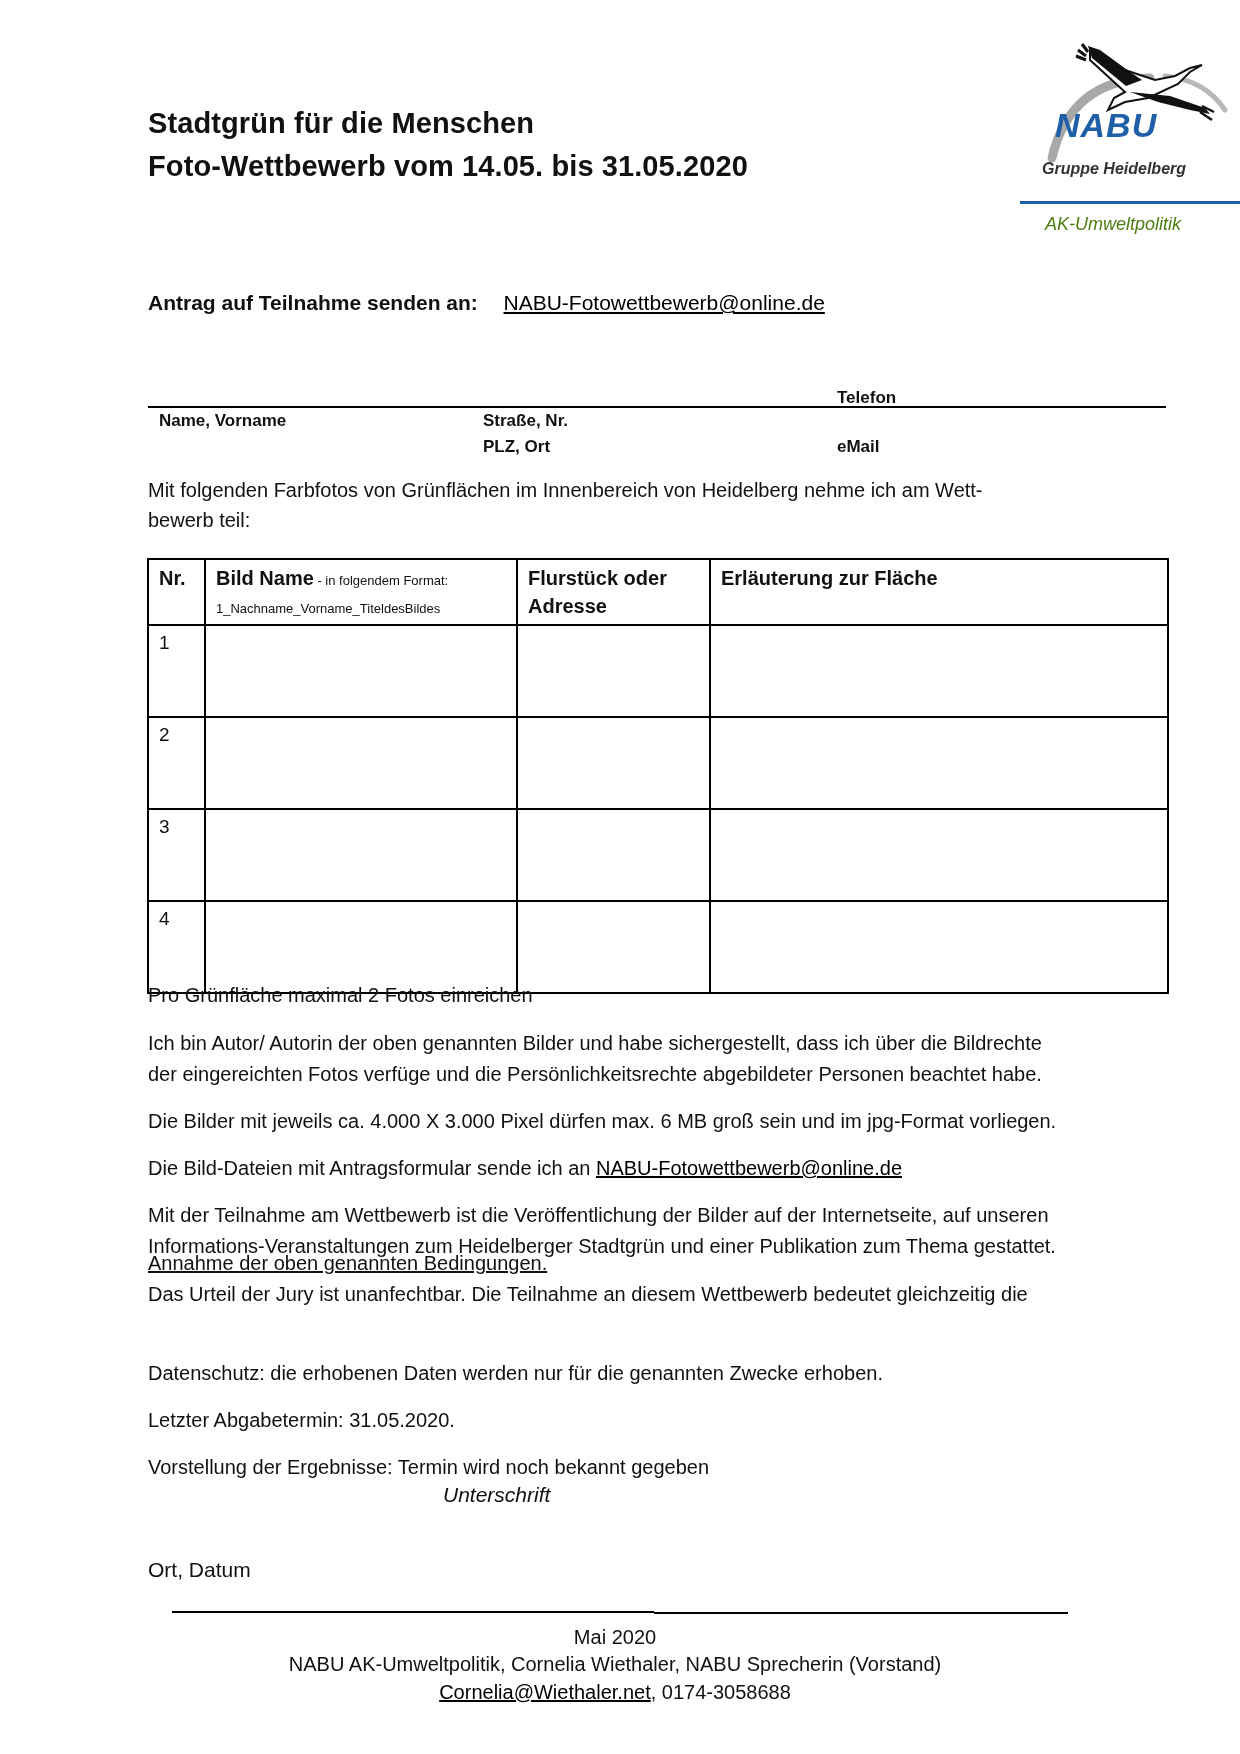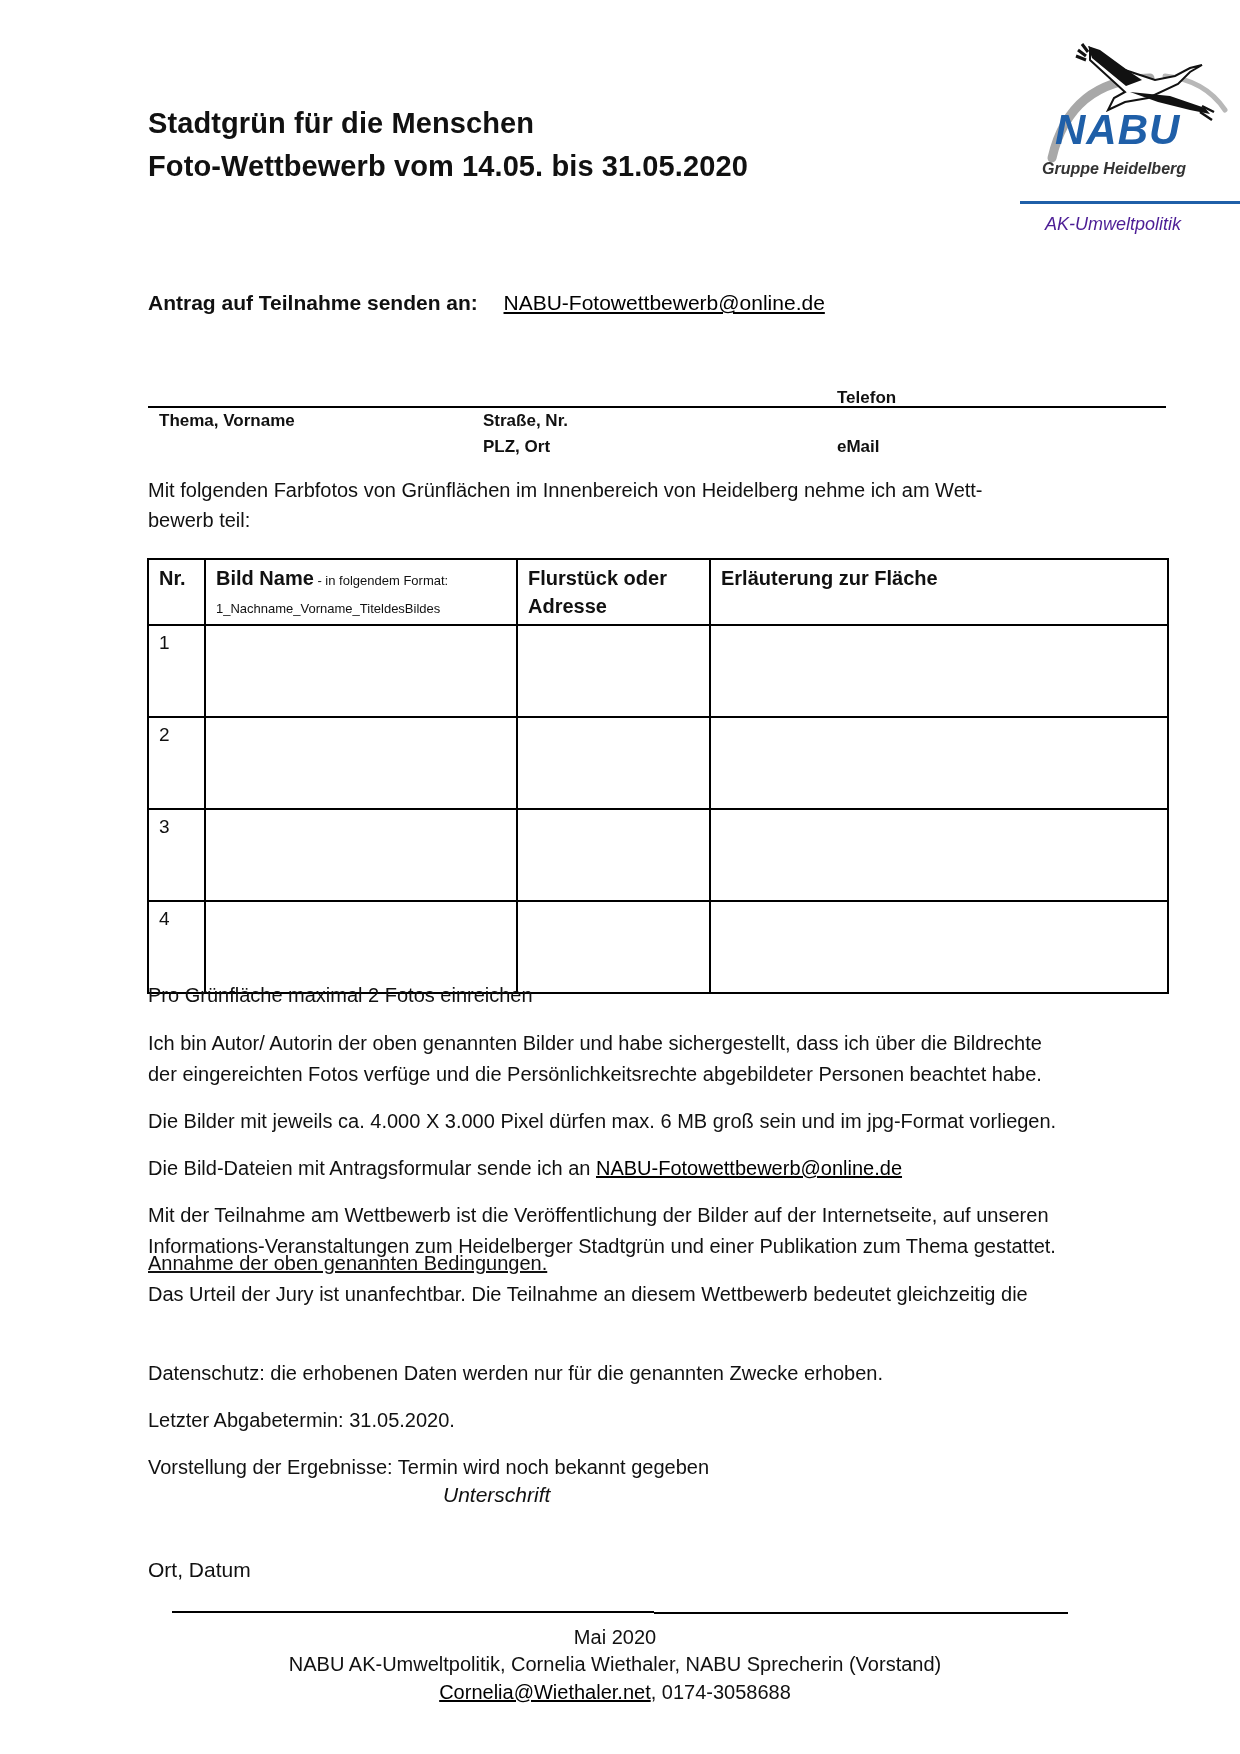--- a/index.html
+++ b/index.html
@@ -5,21 +5,21 @@
   html, body { margin: 0; padding: 0; background: #ffffff; }
   body { width: 1240px; height: 1754px; position: relative; overflow: hidden;
          font-family: "Liberation Sans", "DejaVu Sans", sans-serif; color: #111; }
   .abs { position: absolute; }
   .title { left: 148px; font-weight: bold; font-size: 29px; letter-spacing: 0.1px; white-space: nowrap; }
   .t1 { top: 107px; }
   .t2 { top: 150px; }
 
   .logo { left: 1030px; top: 40px; width: 210px; height: 160px; }
   .logo-rule { left: 1020px; top: 201px; width: 220px; height: 3px; background: #1f5fa8; }
-  .ak { left: 1045px; top: 214px; font-style: italic; font-size: 18px; color: #4c1d95; white-space: nowrap; }
+  .ak { left: 1045px; top: 214px; font-style: italic; font-size: 18px; color: #4d7c0f; white-space: nowrap; }
 
   .send { left: 148px; top: 291px; font-size: 21px; white-space: nowrap; }
   .send b { font-weight: bold; }
   .link { color: #000000; text-decoration: underline; }
 
   .hrule { left: 148px; top: 406px; width: 1018px; height: 2px; background: #000; }
   .lbl { font-weight: bold; font-size: 17px; white-space: nowrap; }
 
   .p { left: 148px; font-size: 20px; white-space: nowrap; line-height: 30px; }
 
@@ -44,34 +44,34 @@
     <path d="M 22 118 Q 40 40 120 38" stroke="#a8a8a8" stroke-width="9" fill="none" stroke-linecap="round"></path>
     <path d="M 135 36 Q 175 40 195 70" stroke="#b8b8b8" stroke-width="5" fill="none" stroke-linecap="round"></path>
 
     <path d="M 60 8 L 95 30 L 125 40 L 145 36 L 160 28 L 172 25 L 160 32 L 148 44 L 118 58 L 95 62 L 78 70 L 84 58 L 95 52 L 60 20 Z" fill="#ffffff" stroke="#111" stroke-width="2"></path>
 
     <path d="M 58 6 L 70 10 L 100 32 L 112 40 L 96 46 L 62 18 Z" fill="#111"></path>
     <path d="M 100 52 L 140 56 L 175 68 L 180 74 L 160 70 L 128 62 Z" fill="#111"></path>
     <path d="M 52 4 L 58 12 M 48 10 L 56 16 M 46 16 L 56 20" stroke="#111" stroke-width="3"></path>
     <path d="M 172 66 L 184 72 M 170 72 L 182 80" stroke="#111" stroke-width="2.5"></path>
   </svg>
-  <div class="abs" style="left:25px; top:66px; font-family:'Liberation Sans',sans-serif; font-weight:bold; font-style:italic; font-size:42px; color:#1f5fa8; letter-spacing:1px;">NABU</div>
+  <div class="abs" style="left:25px; top:66px; font-family:'Liberation Sans',sans-serif; font-weight:bold; font-style:italic; font-size:34px; color:#1f5fa8; letter-spacing:1px;">NABU</div>
   <div class="abs" style="left:12px; top:120px; font-family:'Liberation Sans',sans-serif; font-weight:bold; font-style:italic; font-size:16px; color:#333; white-space:nowrap;text-align:right;">Gruppe Heidelberg</div>
 </div>
 <div class="abs logo-rule"></div>
 <div class="abs ak">AK-Umweltpolitik</div>
 
 <div class="abs send">
   <b>Antrag auf Teilnahme senden an:</b>
   <span style="display:inline-block;width:14px"></span>
   <a class="link">NABU-Fotowettbewerb@online.de</a>
 </div>
 
 <div class="abs hrule"></div>
-<div class="abs lbl" style="left:159px; top:411px;">Thema, Vorname</div>
+<div class="abs lbl" style="left:159px; top:411px;">Name, Vorname</div>
 <div class="abs lbl" style="left:483px; top:411px;">Straße, Nr.</div>
 <div class="abs lbl" style="left:483px; top:437px;">PLZ, Ort</div>
 <div class="abs lbl" style="left:837px; top:388px;">Telefon</div>
 <div class="abs lbl" style="left:837px; top:437px;">eMail</div>
 
 <div class="abs p" style="top:475px;">Mit folgenden Farbfotos von Grünflächen im Innenbereich von Heidelberg nehme ich am Wett-</div>
 <div class="abs p" style="top:505px;">bewerb teil:</div>
 
 <table class="form">
   <colgroup>

